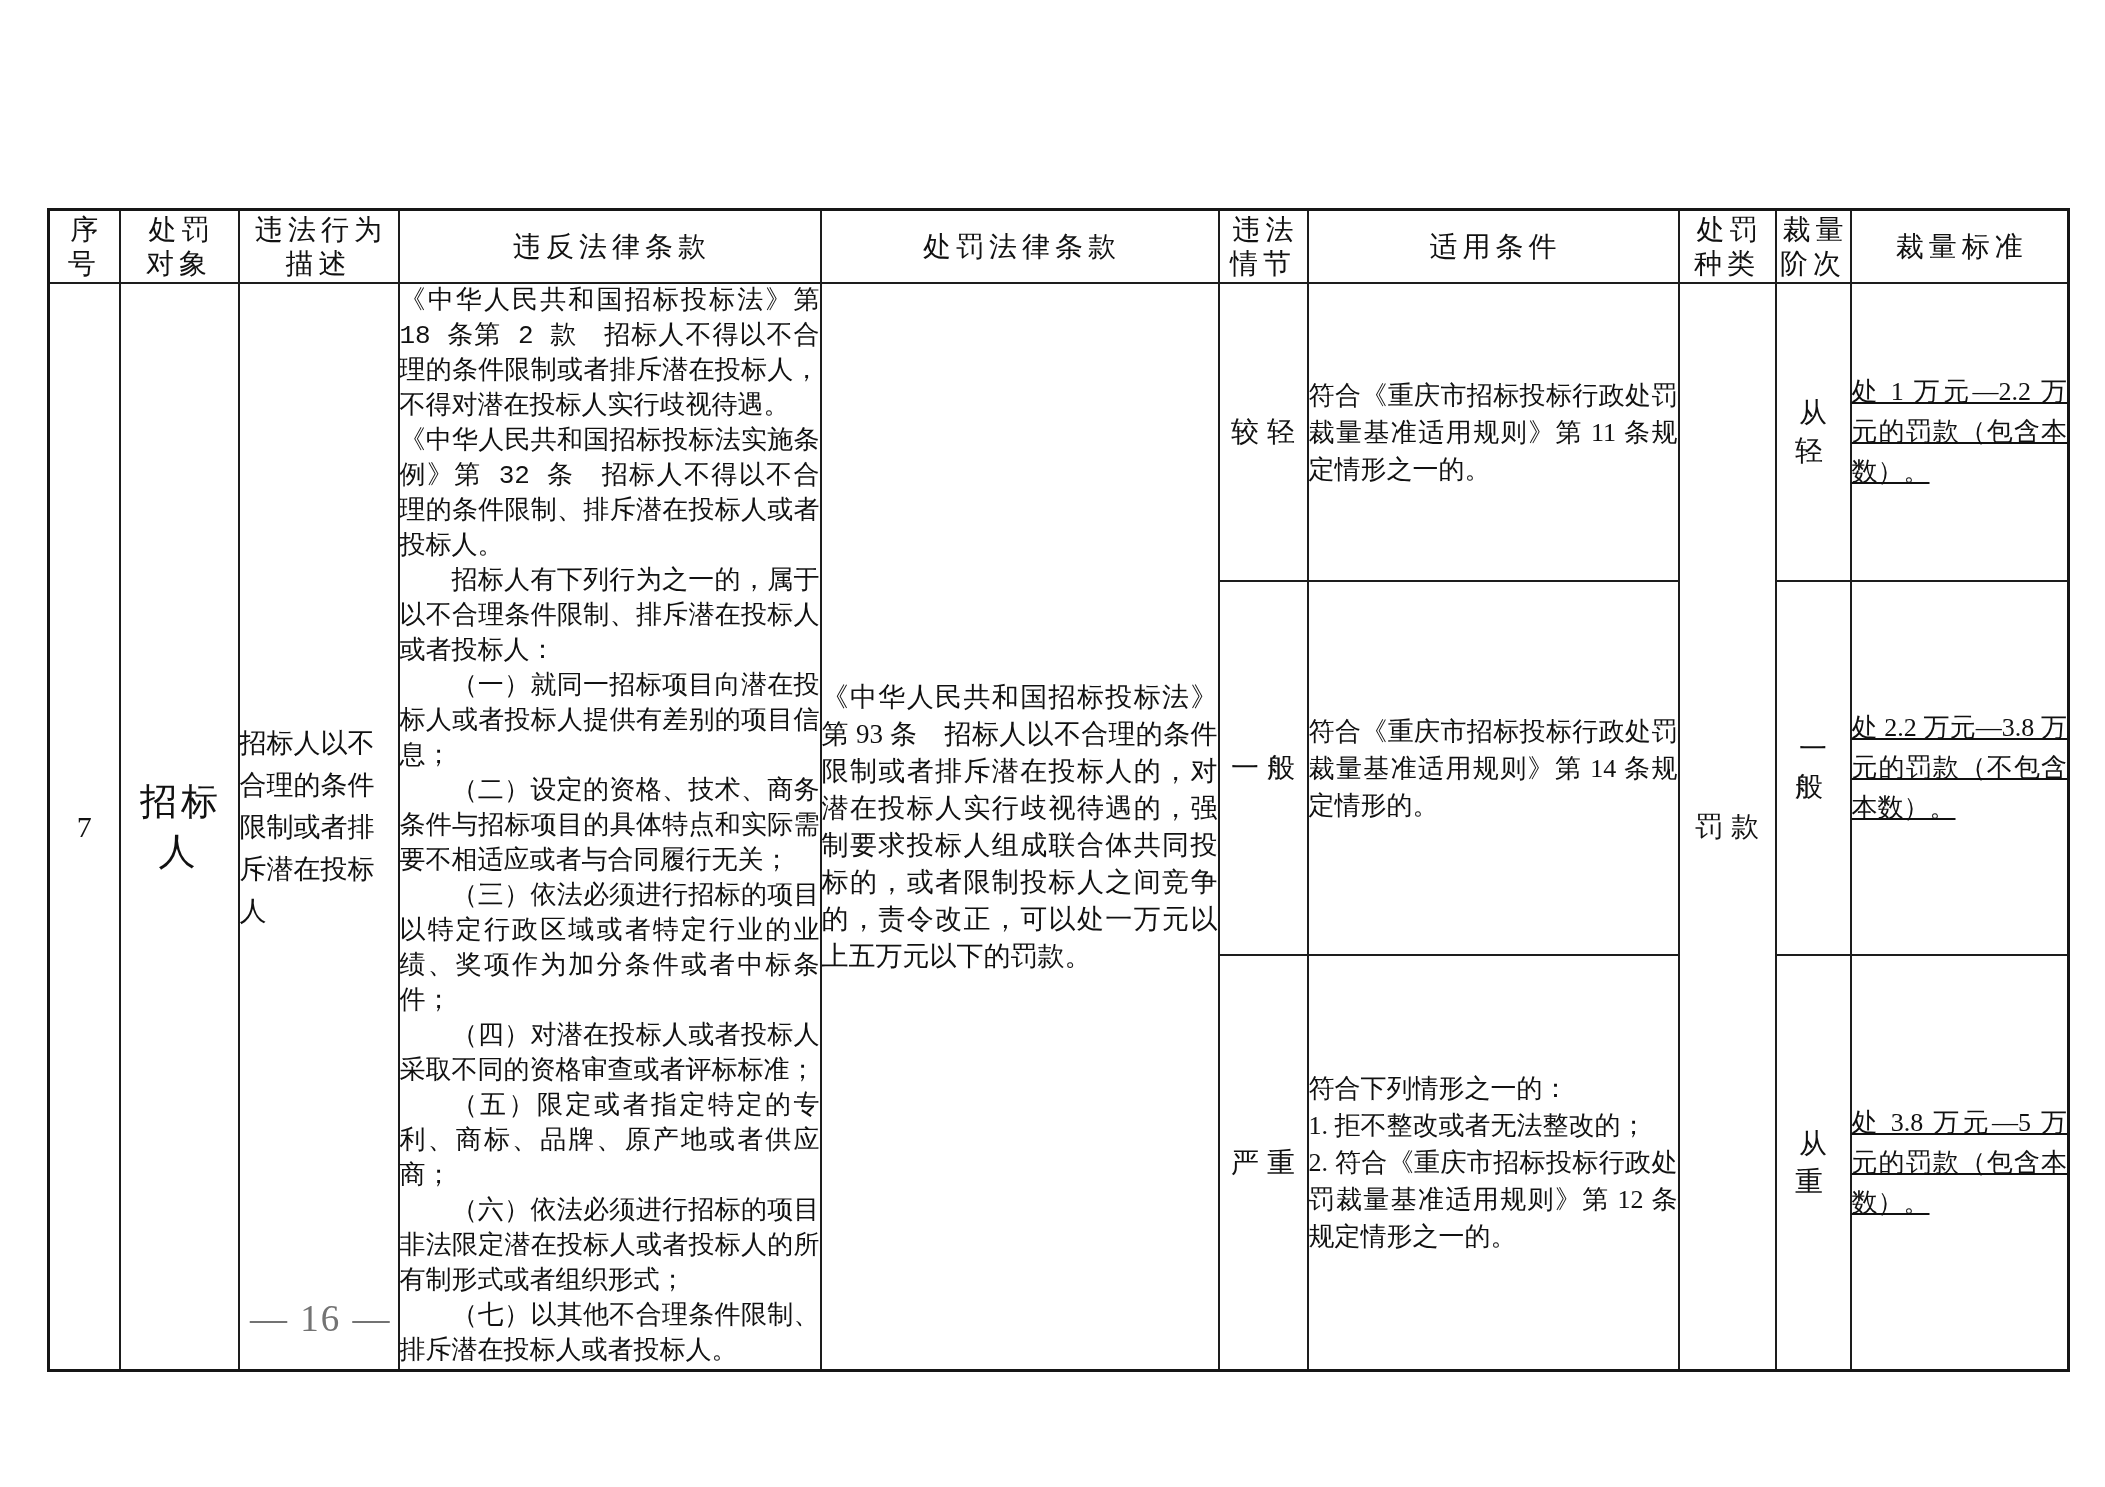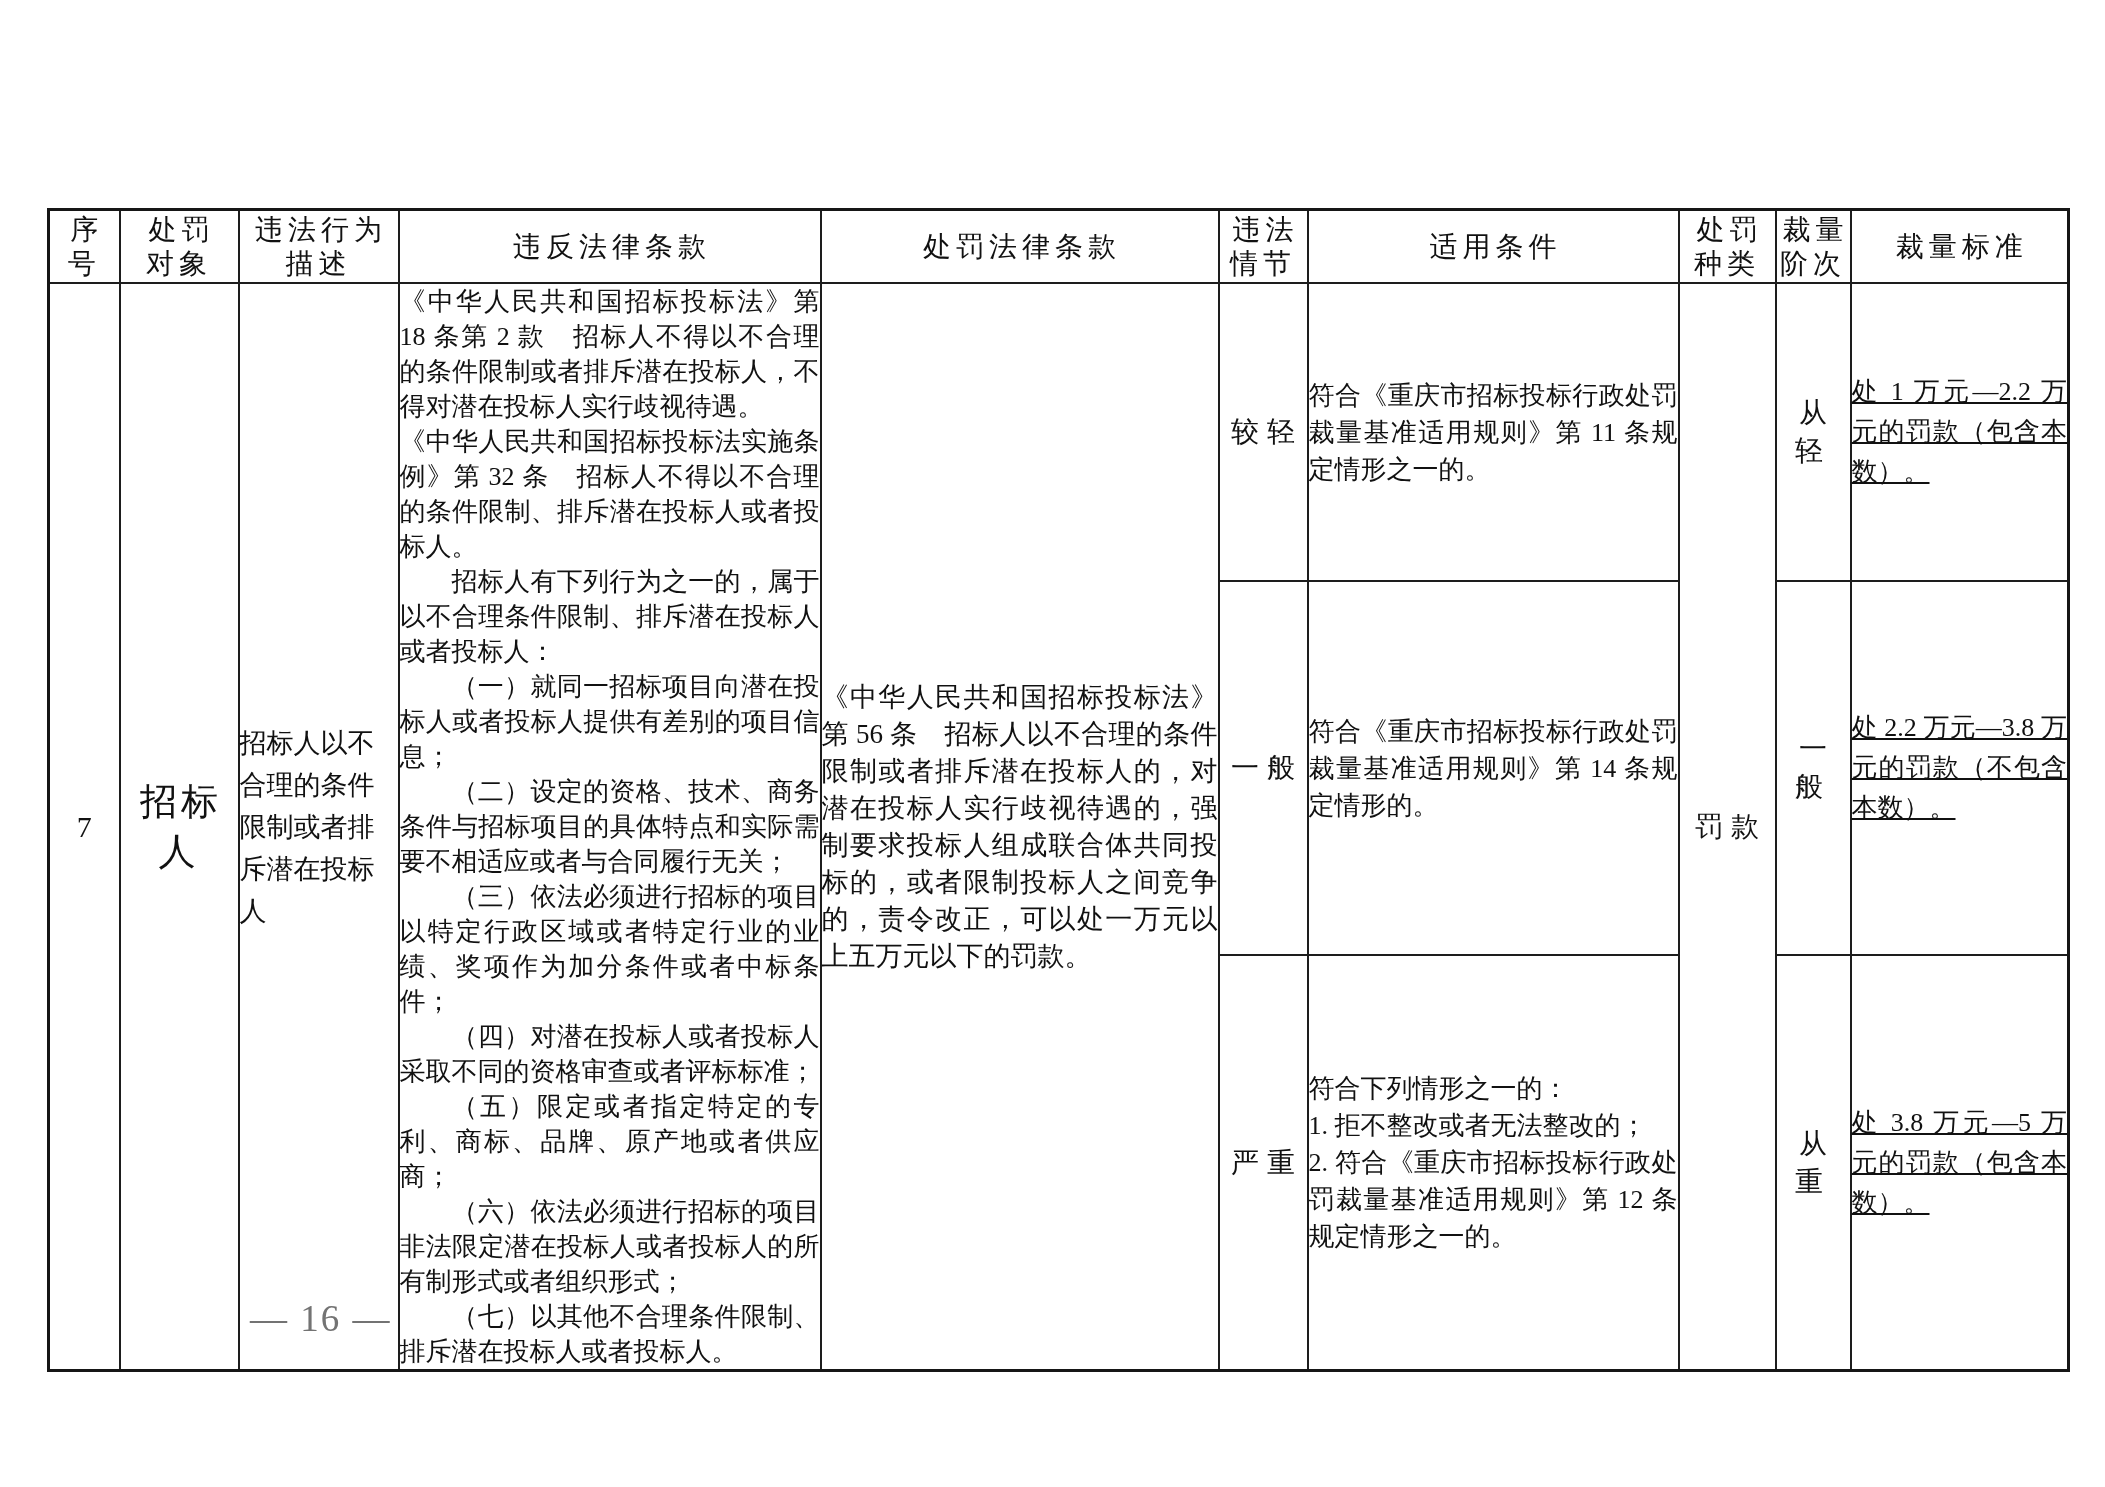--- a/index.html
+++ b/index.html
@@ -62,20 +62,21 @@
   }
   td.cell-behavior {
     font-size: 27px;
     line-height: 42px;
     text-align: left;
     padding: 0 9px;
   }
   td.cell-violated {
     vertical-align: top;
     padding: 8px 11px 6px 11px;
+    font-family: Liberation Mono, monospace;
   }
   .law-para {
     margin: 0;
     font-size: 26px;
     line-height: 35px;
     text-align: justify;
   }
   .law-para.indent { text-indent: 2em; }
   td.cell-penalty-law {
     padding: 0 11px;
@@ -166,21 +167,21 @@
             <p class="law-para indent">招标人有下列行为之一的，属于以不合理条件限制、排斥潜在投标人或者投标人：</p>
             <p class="law-para indent">（一）就同一招标项目向潜在投标人或者投标人提供有差别的项目信息；</p>
             <p class="law-para indent">（二）设定的资格、技术、商务条件与招标项目的具体特点和实际需要不相适应或者与合同履行无关；</p>
             <p class="law-para indent">（三）依法必须进行招标的项目以特定行政区域或者特定行业的业绩、奖项作为加分条件或者中标条件；</p>
             <p class="law-para indent">（四）对潜在投标人或者投标人采取不同的资格审查或者评标标准；</p>
             <p class="law-para indent">（五）限定或者指定特定的专利、商标、品牌、原产地或者供应商；</p>
             <p class="law-para indent">（六）依法必须进行招标的项目非法限定潜在投标人或者投标人的所有制形式或者组织形式；</p>
             <p class="law-para indent">（七）以其他不合理条件限制、排斥潜在投标人或者投标人。</p>
           </td>
         <td class="cell-penalty-law" rowspan="3">
-          <div class="block">《中华人民共和国招标投标法》第 56 条　招标人以不合理的条件限制或者排斥潜在投标人的，对潜在投标人实行歧视待遇的，强制要求投标人组成联合体共同投标的，或者限制投标人之间竞争的，责令改正，可以处一万元以上五万元以下的罚款。</div>
+          <div class="block">《中华人民共和国招标投标法》第 93 条　招标人以不合理的条件限制或者排斥潜在投标人的，对潜在投标人实行歧视待遇的，强制要求投标人组成联合体共同投标的，或者限制投标人之间竞争的，责令改正，可以处一万元以上五万元以下的罚款。</div>
         </td>
         <td class="cell-circumstance">较轻</td>
         <td class="cell-condition">
           <div class="block">符合《重庆市招标投标行政处罚裁量基准适用规则》第 11 条规定情形之一的。</div>
         </td>
         <td class="cell-type" rowspan="3">罚款</td>
         <td class="cell-tier">从轻</td>
         <td class="cell-standard">
           <div class="block">处 1 万元—2.2 万元的罚款（包含本数）。</div>
         </td>

